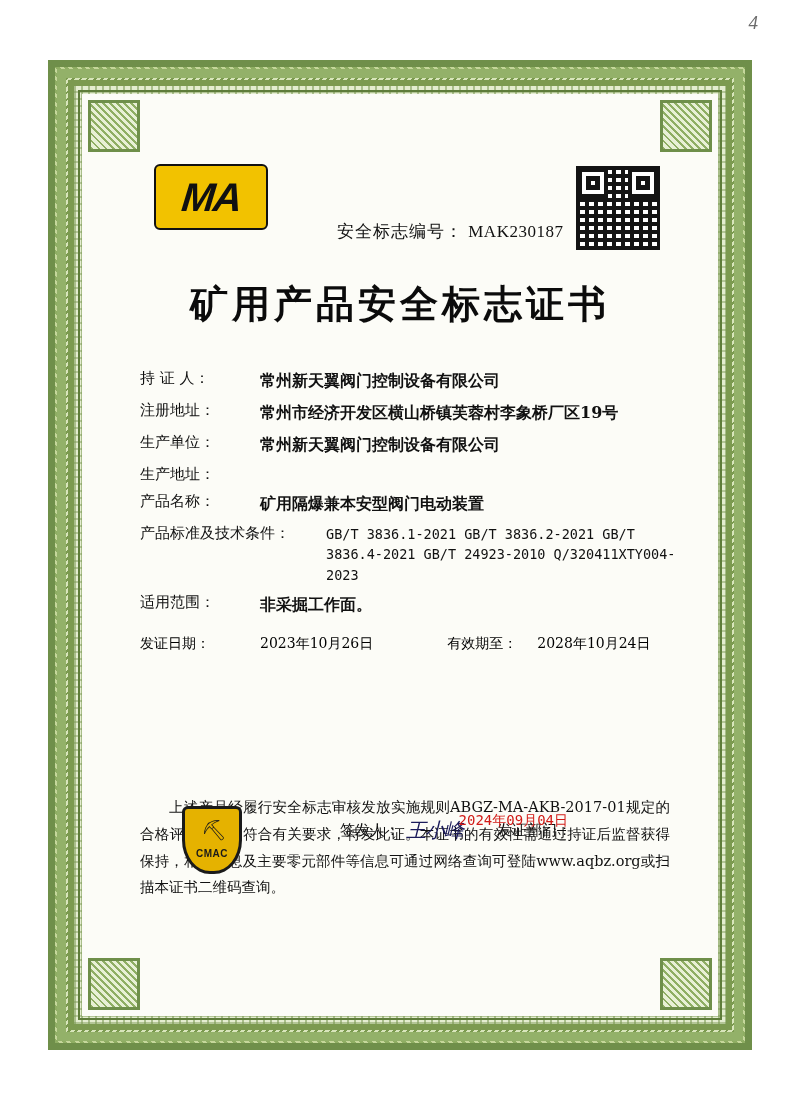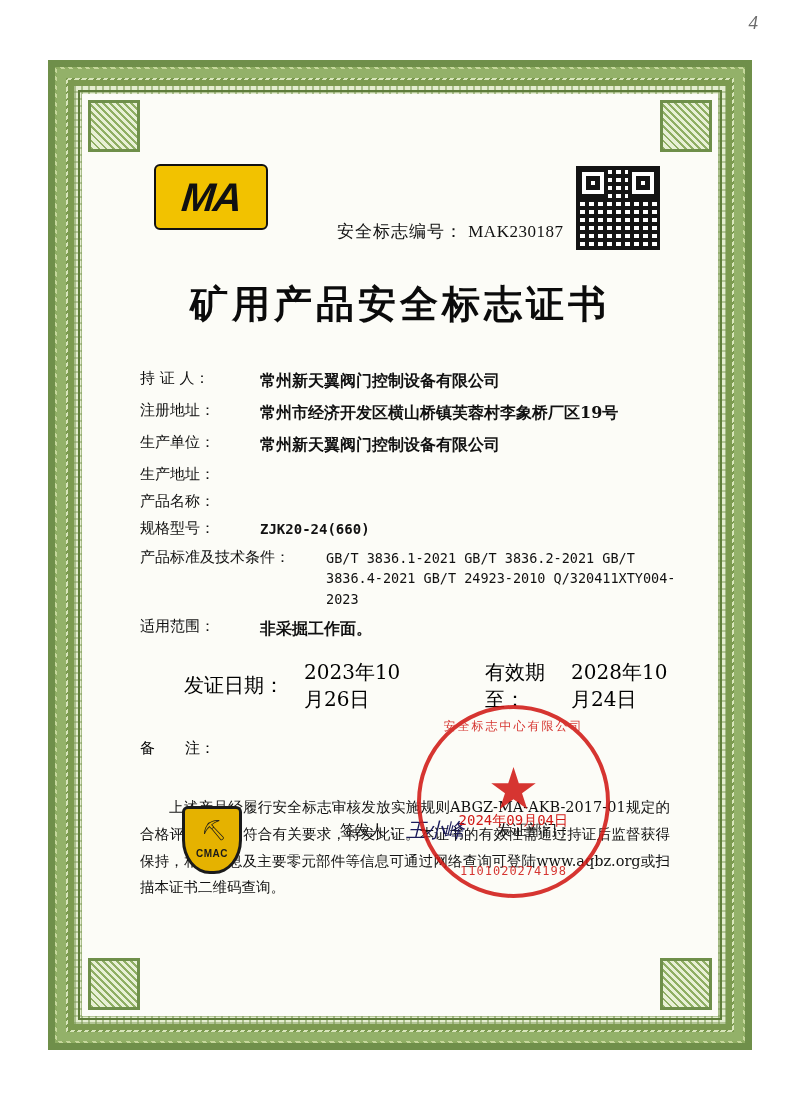--- a/index.html
+++ b/index.html
@@ -209,22 +209,21 @@
     font-weight: normal;
     font-size: 13.5px;
     letter-spacing: 0;
     padding-left: 18px;
   }
 
   .dates-row {
     display: flex;
     align-items: center;
     margin-top: 18px;
-    font-size: 20px;
-    margin-left: 44px;
+    font-size: 14px;
   }
   .dates-row .label {
     font-family: "DejaVu Serif", serif;
     width: 120px;
     flex: 0 0 auto;
   }
   .dates-row .value {
     font-family: "DejaVu Serif", serif;
   }
   .dates-row .label2 {
@@ -409,67 +408,55 @@
           <div class="field-label">生产单位：</div>
           <div class="field-value">常州新天翼阀门控制设备有限公司</div>
         </div>
 
         <div class="field-row">
           <div class="field-label">生产地址：</div>
         </div>
 
         <div class="field-row">
           <div class="field-label">产品名称：</div>
-        </div>
-
-        <div class="field-row">
-          <div class="field-label">规格型号：</div>
-          <div class="field-value mono">ZJK20-24(660)</div>
-        </div>
+          <div class="field-value">矿用隔爆兼本安型阀门电动装置</div>
+        </div>
+
 
         <div class="field-row">
           <div class="field-label wide">产品标准及技术条件：</div>
           <div class="field-value std">GB/T 3836.1-2021 GB/T 3836.2-2021 GB/T 3836.4-2021 GB/T 24923-2010 Q/320411XTY004-2023</div>
         </div>
 
         <div class="field-row">
           <div class="field-label">适用范围：</div>
           <div class="field-value">非采掘工作面。</div>
         </div>
 
         <div class="dates-row">
           <div class="label">发证日期：</div>
           <div class="value">2023年10月26日</div>
           <div class="label2">有效期至：</div>
           <div class="value">2028年10月24日</div>
         </div>
 
-        <div class="remark-row">
-          <div class="label">备　　注：</div>
-          <div class="value"></div>
-        </div>
       </div>
 
       <div class="paragraph">上述产品经履行安全标志审核发放实施规则ABGZ-MA-AKB-2017-01规定的合格评定程序，符合有关要求，特发此证。本证书的有效性需通过持证后监督获得保持，相关信息及主要零元部件等信息可通过网络查询可登陆www.aqbz.org或扫描本证书二维码查询。</div>
 
       <div class="cmac-badge">
         <div class="cmac-shield">
           <div class="pick">⛏</div>
           <div class="cmac-text">CMAC</div>
         </div>
       </div>
 
       <div class="sign-row">
         <span>签发人：</span>
         <span class="signature">王小峰</span>
         <span>发证部门：</span>
       </div>
 
-      <div class="seal">
-        <div class="seal-top-text">安全标志中心有限公司</div>
-        <div class="star">★</div>
-        <div class="seal-bottom-text">1101020274198</div>
-      </div>
       <div class="seal-date">2024年09月04日</div>
 
     </div>
   </div>
 </div>
 
 </body></html>

